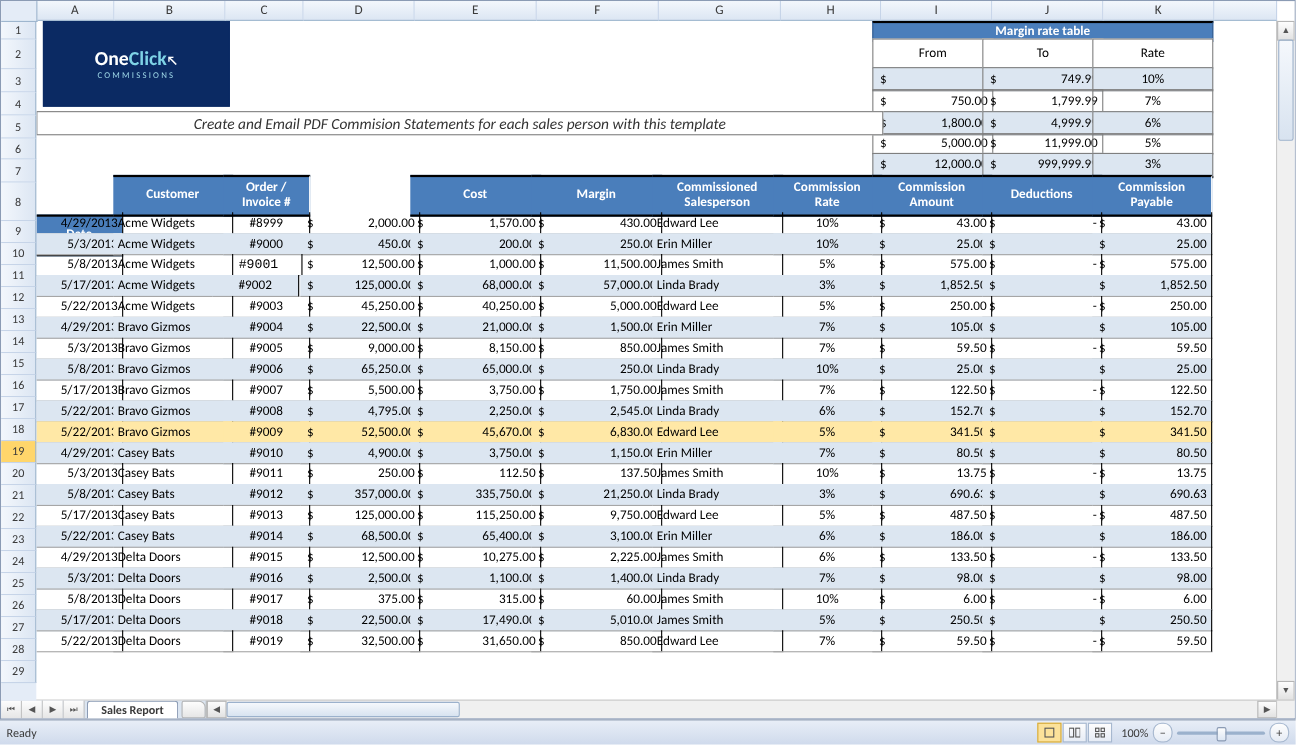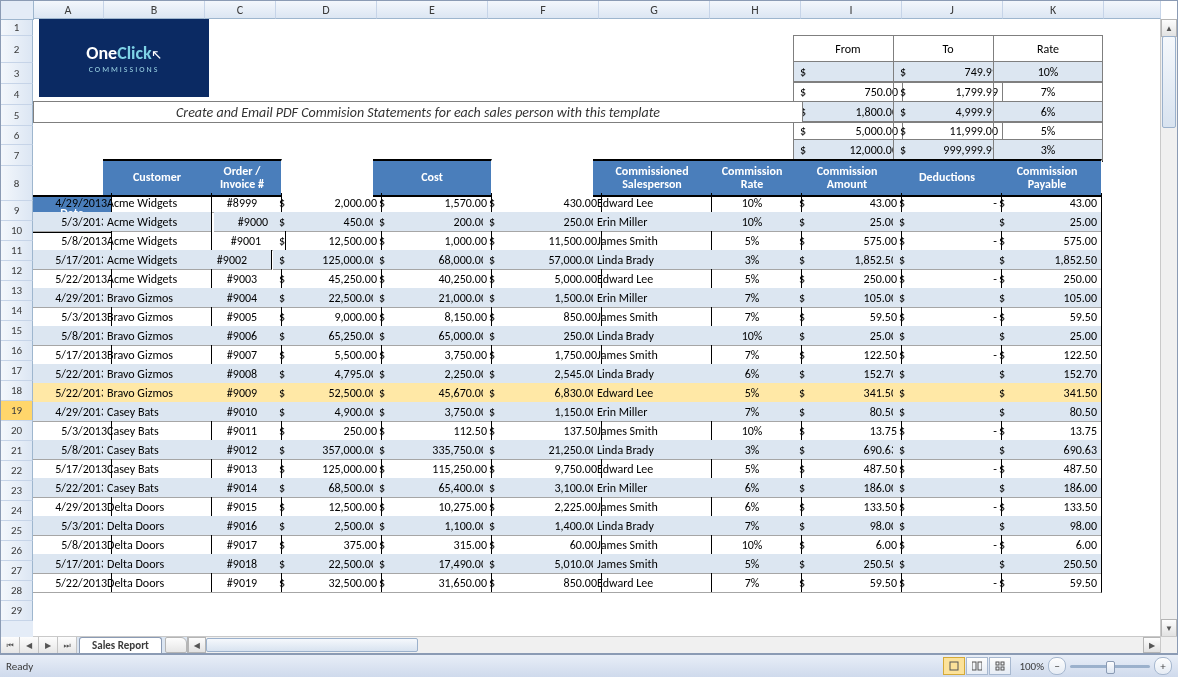--- a/index.html
+++ b/index.html
@@ -102,20 +102,23 @@
         <div class="rh" style="height: 19px;">22</div>
         <div class="rh" style="height: 19px;">23</div>
         <div class="rh" style="height: 19px;">24</div>
         <div class="rh" style="height: 19px;">25</div>
         <div class="rh" style="height: 19px;">26</div>
         <div class="rh" style="height: 19px;">27</div>
         <div class="rh" style="height: 19px;">28</div>
         <div class="rh" style="height: 19px;">29</div>
       </div>
     <div class="sheet" id="sheet">
+        <div class="row " style="top: 0px; height: 16px; width: 1130px;">
+          <div class="cell mt-title thick-top" style="width: 300px; left: 760px; position: absolute; height: 100%;">Margin rate table</div>
+        </div>
         <div class="cell logo" style="position: absolute; left: 6px; top: 0px; width: 160px; height: 76px;">
           <div class="l1"><span style="color:#fff">One</span><span style="color:#7fd3e6">Click</span><span style="font-size:12px">↖</span></div>
           <div class="l2">COMMISSIONS</div>
         </div>
         <div class="row " style="top: 16px; height: 26px; width: 1130px;">
           <div class="cell mt-hdr" style="width: 100px; left: 760px; position: absolute; height: 100%;">From</div>
           <div class="cell mt-hdr" style="width: 100px; left: 860px; position: absolute; height: 100%;">To</div>
           <div class="cell mt-hdr" style="width: 100px; left: 960px; position: absolute; height: 100%;">Rate</div>
         </div>
         <div class="row " style="top: 42px; height: 20px; width: 1130px;">
@@ -174,20 +177,21 @@
           <div class="cell mt-cell center mt-row-odd thick-bot" style="width: 100px; left: 960px; position: absolute; height: 100%;">3%</div>
         </div>
         <div class="row " style="top: 82px; height: 20px; width: 1130px;">
           <div class="cell tagline" style="width: 760px; left: 0px; position: absolute; height: 100%;">Create and Email PDF Commision Statements for each sales person with this template</div>
         </div>
         <div class="row " style="top: 140px; height: 34px; width: 1130px;">
           <div class="cell hdr-cell thick-top thick-bot" style="width: 70px; left: 0px; position: absolute; height: 100%; margin-top: 36px;">Date</div>
           <div class="cell hdr-cell thick-top thick-bot" style="width: 100px; left: 70px; position: absolute; height: 100%;">Customer</div>
           <div class="cell hdr-cell thick-top thick-bot" style="width: 70px; left: 170px; position: absolute; height: 100%;">Order&nbsp;/<br>Invoice #</div>
           <div class="cell hdr-cell thick-top thick-bot" style="width: 110px; left: 340px; position: absolute; height: 100%;">Cost</div>
+          <div class="cell hdr-cell thick-top thick-bot" style="width: 110px; left: 450px; position: absolute; height: 100%;">Margin</div>
           <div class="cell hdr-cell thick-top thick-bot" style="width: 110px; left: 560px; position: absolute; height: 100%;">Commissioned<br>Salesperson</div>
           <div class="cell hdr-cell thick-top thick-bot" style="width: 90px; left: 670px; position: absolute; height: 100%;">Commission<br>Rate</div>
           <div class="cell hdr-cell thick-top thick-bot" style="width: 100px; left: 760px; position: absolute; height: 100%;">Commission<br>Amount</div>
           <div class="cell hdr-cell thick-top thick-bot" style="width: 100px; left: 860px; position: absolute; height: 100%;">Deductions</div>
           <div class="cell hdr-cell thick-top thick-bot" style="width: 100px; left: 960px; position: absolute; height: 100%;">Commission<br>Payable</div>
         </div>
         <div class="row " style="top: 174px; height: 19px; width: 1130px;">
           <div class="cell  right" style="width: 70px; left: 0px; position: absolute; height: 100%; border-right: 1px solid rgb(0, 0, 0); border-bottom: 1px solid rgb(166, 166, 166);">4/29/2013</div>
           <div class="cell  " style="width: 100px; left: 70px; position: absolute; height: 100%; padding-left: 4px; border-right: 1px solid rgb(0, 0, 0); border-bottom: 1px solid rgb(166, 166, 166); justify-content: flex-start;">Acme Widgets</div>
           <div class="cell  center" style="width: 70px; left: 170px; position: absolute; height: 100%; border-right: 1px solid rgb(0, 0, 0); border-bottom: 1px solid rgb(166, 166, 166); justify-content: center;">#8999</div>
@@ -214,21 +218,21 @@
             <span class="val" style="flex:1;text-align:right">-</span>
           </div>
           <div class="cell  money" style="width: 100px; left: 960px; position: absolute; height: 100%; border-right: 1px solid rgb(0, 0, 0); border-bottom: 1px solid rgb(166, 166, 166);">
             <span class="sym">$</span>
             <span class="val" style="flex:1;text-align:right">43.00</span>
           </div>
         </div>
         <div class="row " style="top: 193px; height: 19px; width: 1130px;">
           <div class="cell band right" style="width: 70px; left: 0px; position: absolute; height: 100%; border-right: 1px solid rgb(0, 0, 0); border-bottom: 1px solid rgb(166, 166, 166);">5/3/2013</div>
           <div class="cell band " style="width: 100px; left: 70px; position: absolute; height: 100%; padding-left: 4px; border-right: 1px solid rgb(0, 0, 0); border-bottom: 1px solid rgb(166, 166, 166); justify-content: flex-start;">Acme Widgets</div>
-          <div class="cell band center" style="width: 70px; left: 181px; position: absolute; height: 100%; border-right: 1px solid rgb(0, 0, 0); border-bottom: 1px solid rgb(166, 166, 166); justify-content: center;">#9000</div>
+          <div class="cell band center" style="width: 70px; left: 170px; position: absolute; height: 100%; border-right: 1px solid rgb(0, 0, 0); border-bottom: 1px solid rgb(166, 166, 166); justify-content: center;">#9000</div>
           <div class="cell band money" style="width: 100px; left: 240px; position: absolute; height: 100%; border-right: 1px solid rgb(0, 0, 0); border-bottom: 1px solid rgb(166, 166, 166);">
             <span class="sym">$</span>
             <span class="val" style="flex:1;text-align:right">450.00</span>
           </div>
           <div class="cell band money" style="width: 110px; left: 340px; position: absolute; height: 100%; border-right: 1px solid rgb(0, 0, 0); border-bottom: 1px solid rgb(166, 166, 166);">
             <span class="sym">$</span>
             <span class="val" style="flex:1;text-align:right">200.00</span>
           </div>
           <div class="cell band money" style="width: 110px; left: 450px; position: absolute; height: 100%; border-right: 1px solid rgb(0, 0, 0); border-bottom: 1px solid rgb(166, 166, 166);">
             <span class="sym">$</span>
@@ -245,21 +249,21 @@
             <span class="val" style="flex:1;text-align:right">-</span>
           </div>
           <div class="cell band money" style="width: 100px; left: 960px; position: absolute; height: 100%; border-right: 1px solid rgb(0, 0, 0); border-bottom: 1px solid rgb(166, 166, 166);">
             <span class="sym">$</span>
             <span class="val" style="flex:1;text-align:right">25.00</span>
           </div>
         </div>
         <div class="row " style="top: 212px; height: 19px; width: 1130px;">
           <div class="cell  right" style="width: 70px; left: 0px; position: absolute; height: 100%; border-right: 1px solid rgb(0, 0, 0); border-bottom: 1px solid rgb(166, 166, 166);">5/8/2013</div>
           <div class="cell  " style="width: 100px; left: 70px; position: absolute; height: 100%; padding-left: 4px; border-right: 1px solid rgb(0, 0, 0); border-bottom: 1px solid rgb(166, 166, 166); justify-content: flex-start;">Acme Widgets</div>
-          <div class="cell  center" style="width: 70px; left: 174px; position: absolute; height: 100%; border-right: 1px solid rgb(0, 0, 0); border-bottom: 1px solid rgb(166, 166, 166); justify-content: center;">#9001</div>
+          <div class="cell  center" style="width: 70px; left: 163px; position: absolute; height: 100%; border-right: 1px solid rgb(0, 0, 0); border-bottom: 1px solid rgb(166, 166, 166); justify-content: center; font-family: Liberation Mono, monospace;">#9001</div>
           <div class="cell  money" style="width: 100px; left: 240px; position: absolute; height: 100%; border-right: 1px solid rgb(0, 0, 0); border-bottom: 1px solid rgb(166, 166, 166);">
             <span class="sym">$</span>
             <span class="val" style="flex:1;text-align:right">12,500.00</span>
           </div>
           <div class="cell  money" style="width: 110px; left: 340px; position: absolute; height: 100%; border-right: 1px solid rgb(0, 0, 0); border-bottom: 1px solid rgb(166, 166, 166);">
             <span class="sym">$</span>
             <span class="val" style="flex:1;text-align:right">1,000.00</span>
           </div>
           <div class="cell  money" style="width: 110px; left: 450px; position: absolute; height: 100%; border-right: 1px solid rgb(0, 0, 0); border-bottom: 1px solid rgb(166, 166, 166);">
             <span class="sym">$</span>

